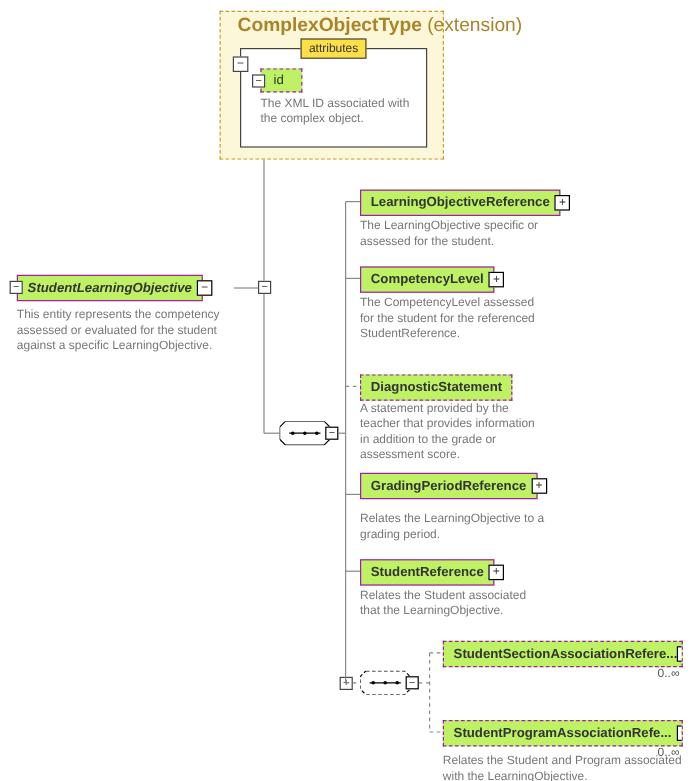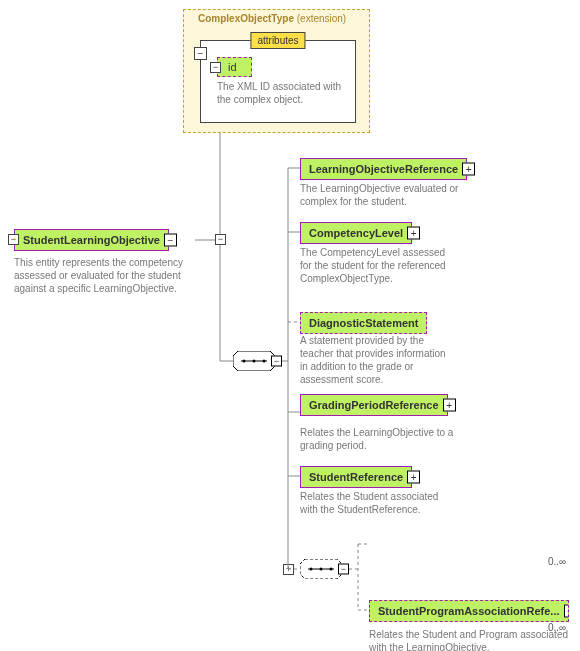--- a/index.html
+++ b/index.html
@@ -1,18 +1,18 @@
 <!DOCTYPE html>
 <html><head>
 <meta charset="utf-8">
 <style>
   html,body{margin:0;padding:0;font-family:Verdana,Arial,sans-serif;font-size:11px;color:#333;background:#fff}
   .canvas{position:relative;width:580px;height:651px;background:#fff}
   .ext-box{position:absolute;border:1px dashed #C4A02F;background:#FCF7D9;box-sizing:border-box}
-  .ext-label{position:absolute;font-size:10px;color:#A8842A;font-weight:bold}
+  .ext-label{position:absolute;font-size:16px;color:#A8842A;font-weight:bold}
   .attr-box{position:absolute;border:1px solid #444;background:#fff;box-sizing:border-box}
   .mini-hdr{position:absolute;left:50%;transform:translateX(-50%);top:-9px;background:#fde047;border:1px solid #444;font-size:10px;padding:1px 6px;line-height:13px}
   .mini-exp{position:absolute;left:-7px;top:6px;width:11px;height:11px;border:1px solid #444;background:#fff;font-size:10px;line-height:11px;text-align:center;cursor:default}
   .elem{position:absolute;border:1px solid #a21caf;background:#bef264;box-sizing:border-box;padding:4px 8px;font-size:11px;font-weight:bold;white-space:nowrap}
   .elem.optional{border-style:dashed}
   .elem.shadow::after{content:"";position:absolute;left:3px;top:3px;right:-3px;bottom:-3px;background:#aaa;z-index:-1}
   .exp{position:absolute;right:-9px;top:50%;transform:translateY(-50%);width:11px;height:11px;border:1px solid #000;background:#fff;font-size:10px;line-height:11px;text-align:center;font-weight:normal}
   .desc{position:absolute;font-size:10px;color:#777;line-height:13px}
   .cardlbl{position:absolute;font-size:10px;color:#555}
   .seq{position:absolute;width:42px;height:20px;box-sizing:border-box}
@@ -40,21 +40,21 @@
   <div class="mini-hdr">attributes</div>
   <div class="mini-exp">−</div>
 </div>
 
 <div class="elem optional" style="left:217px;top:57px;padding:3px 14px 3px 10px;font-weight:normal">
   <span>id</span>
 </div>
 <div class="mini-sq" style="left:210px;top:62px">−</div>
 <div class="desc" style="left:217px;top:80px;width:130px">The XML ID associated with the complex object.</div>
 
-<div class="elem shadow" style="left:14px;top:229px;">
+<div class="elem shadow" style="left:14px;top:229px;font-style:italic;">
   <span>StudentLearningObjective</span>
   <span class="exp">−</span>
 </div>
 <div class="mini-sq" style="left:8px;top:234px">−</div>
 <div class="desc" style="left:14px;top:256px;width:180px">This entity represents the competency assessed or evaluated for the student against a specific LearningObjective.</div>
 
 <div class="mini-sq" style="left:215px;top:234px">−</div>
 
 <div class="seq req" style="left:233px;top:351px">
   <div class="oct">
@@ -66,60 +66,64 @@
           <circle cx="31" cy="10" r="1.5" fill="#000"></circle>
         </svg>
   </div>
   <span class="exp-s">−</span>
 </div>
 
 <div class="elem shadow" style="left:300px;top:158px">
   <span>LearningObjectiveReference</span>
   <span class="exp">+</span>
 </div>
-<div class="desc" style="left:300px;top:182px;width:180px">The  LearningObjective evaluated or complex for the student.</div>
+<div class="desc" style="left:300px;top:182px;width:180px">The  LearningObjective specific or assessed for the student.</div>
 
 <div class="elem shadow" style="left:300px;top:222px">
   <span>CompetencyLevel</span>
   <span class="exp">+</span>
 </div>
-<div class="desc" style="left:300px;top:246px;width:150px">The CompetencyLevel assessed for the student for the referenced ComplexObjectType.</div>
+<div class="desc" style="left:300px;top:246px;width:150px">The CompetencyLevel assessed for the student for the referenced StudentReference.</div>
 
 <div class="elem optional" style="left:300px;top:312px">
   <span>DiagnosticStatement</span>
 </div>
 <div class="desc" style="left:300px;top:334px;width:155px">A statement provided by the teacher that provides information in addition to the grade or assessment score.</div>
 
 <div class="elem shadow" style="left:300px;top:394px">
   <span>GradingPeriodReference</span>
   <span class="exp">+</span>
 </div>
 <div class="desc" style="left:300px;top:426px;width:170px">Relates the LearningObjective to a grading period.</div>
 
 <div class="elem shadow" style="left:300px;top:466px">
   <span>StudentReference</span>
   <span class="exp">+</span>
 </div>
-<div class="desc" style="left:300px;top:490px;width:140px">Relates the Student associated with the StudentReference.</div>
+<div class="desc" style="left:300px;top:490px;width:140px">Relates the Student associated that the LearningObjective.</div>
 
 <div class="seq opt" style="left:300px;top:559px">
   <div class="oct">
     <svg>
           <polygon points="5,0 37,0 42,5 42,15 37,20 5,20 0,15 0,5"></polygon>
           <line x1="8" y1="10" x2="34" y2="10" stroke="#000"></line>
           <circle cx="11" cy="10" r="1.5" fill="#000"></circle>
           <circle cx="21" cy="10" r="1.5" fill="#000"></circle>
           <circle cx="31" cy="10" r="1.5" fill="#000"></circle>
         </svg>
   </div>
   <span class="exp-s">−</span>
 </div>
 
 <div class="mini-sq" style="left:283px;top:564px">+</div>
 
+<div class="elem optional shadow" style="left:369px;top:534px;max-width:200px;overflow:hidden">
+  <span>StudentSectionAssociationRefere...</span>
+  <span class="exp">+</span>
+</div>
 <span class="cardlbl" style="left:548px;top:556px">0..∞</span>
 
 <div class="elem optional shadow" style="left:369px;top:600px;max-width:200px;overflow:hidden">
   <span>StudentProgramAssociationRefe...</span>
   <span class="exp">+</span>
 </div>
 <span class="cardlbl" style="left:548px;top:622px">0..∞</span>
 <div class="desc" style="left:369px;top:628px;width:200px">Relates the Student and Program associated with the LearningObjective.</div>
 
 <svg class="wires" width="580" height="651">

